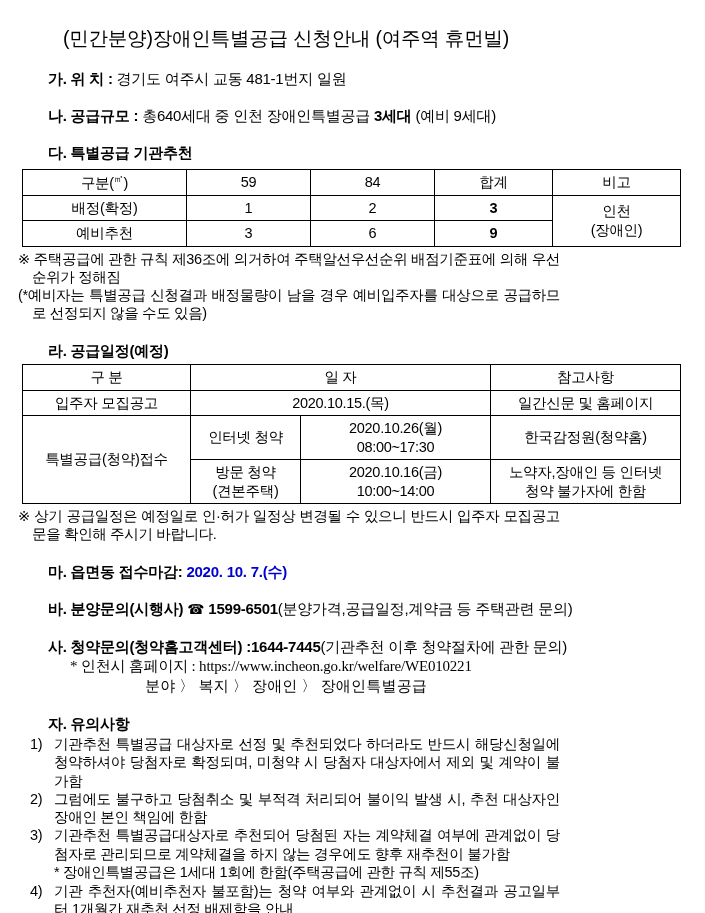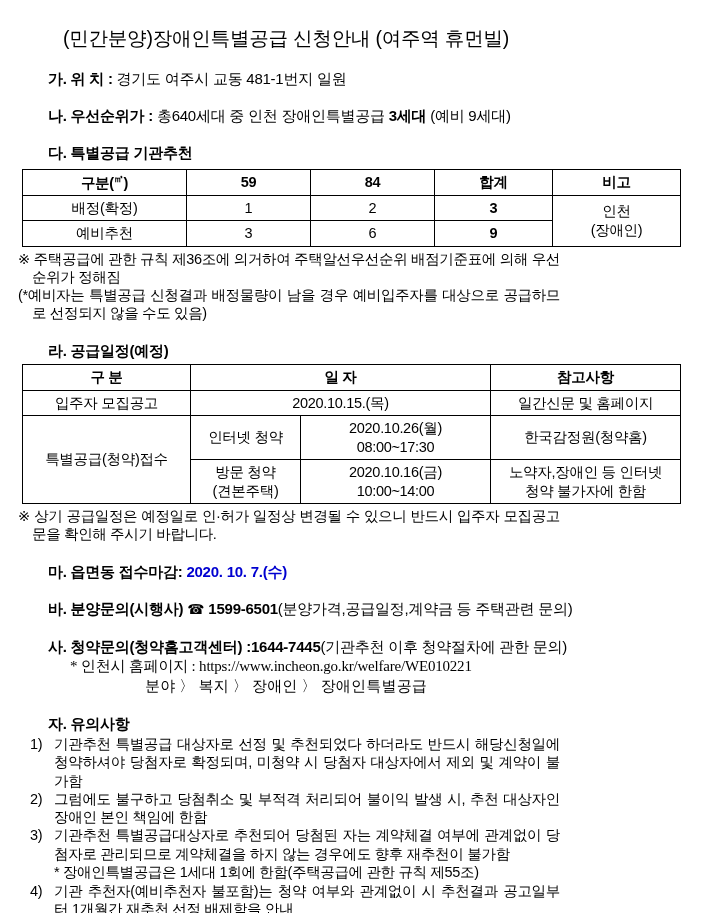--- a/index.html
+++ b/index.html
@@ -72,21 +72,21 @@
   table.doc-table th,
   table.doc-table td {
     border: 1px solid #000000;
     text-align: center;
     vertical-align: middle;
     padding: 3px 2px;
     letter-spacing: -0.3px;
     font-weight: normal;
   }
   table.doc-table th {
-    font-weight: bold;
+    font-weight: normal;
   }
   table.doc-table td.strong {
     font-weight: bold;
   }
   td.left-pad {
     text-align: left;
     padding-left: 3px;
     letter-spacing: -0.6px;
   }
   .sup {
@@ -167,21 +167,21 @@
 
 <div class="page">
 
   <div class="doc-title">(민간분양)장애인특별공급 신청안내 (여주역 휴먼빌)</div>
 
   <div class="item-block" style="margin-top:16px;">
     <div class="item-line">
       <span>가. 위   치 : </span><span class="reg">경기도 여주시 교동 481-1번지 일원</span>
     </div>
     <div class="item-line">
-      <span>나. 우선순위가 : </span><span class="reg">총640세대 중 인천 장애인특별공급 </span><span>3세대</span><span class="reg"> (예비 9세대)</span>
+      <span>나. 공급규모 : </span><span class="reg">총640세대 중 인천 장애인특별공급 </span><span>3세대</span><span class="reg"> (예비 9세대)</span>
     </div>
     <div class="item-line">다. 특별공급 기관추천</div>
   </div>
 
   <table class="doc-table" style="width:658px;">
     <colgroup>
       <col style="width:164px">
       <col style="width:124px">
       <col style="width:124px">
       <col style="width:118px">

